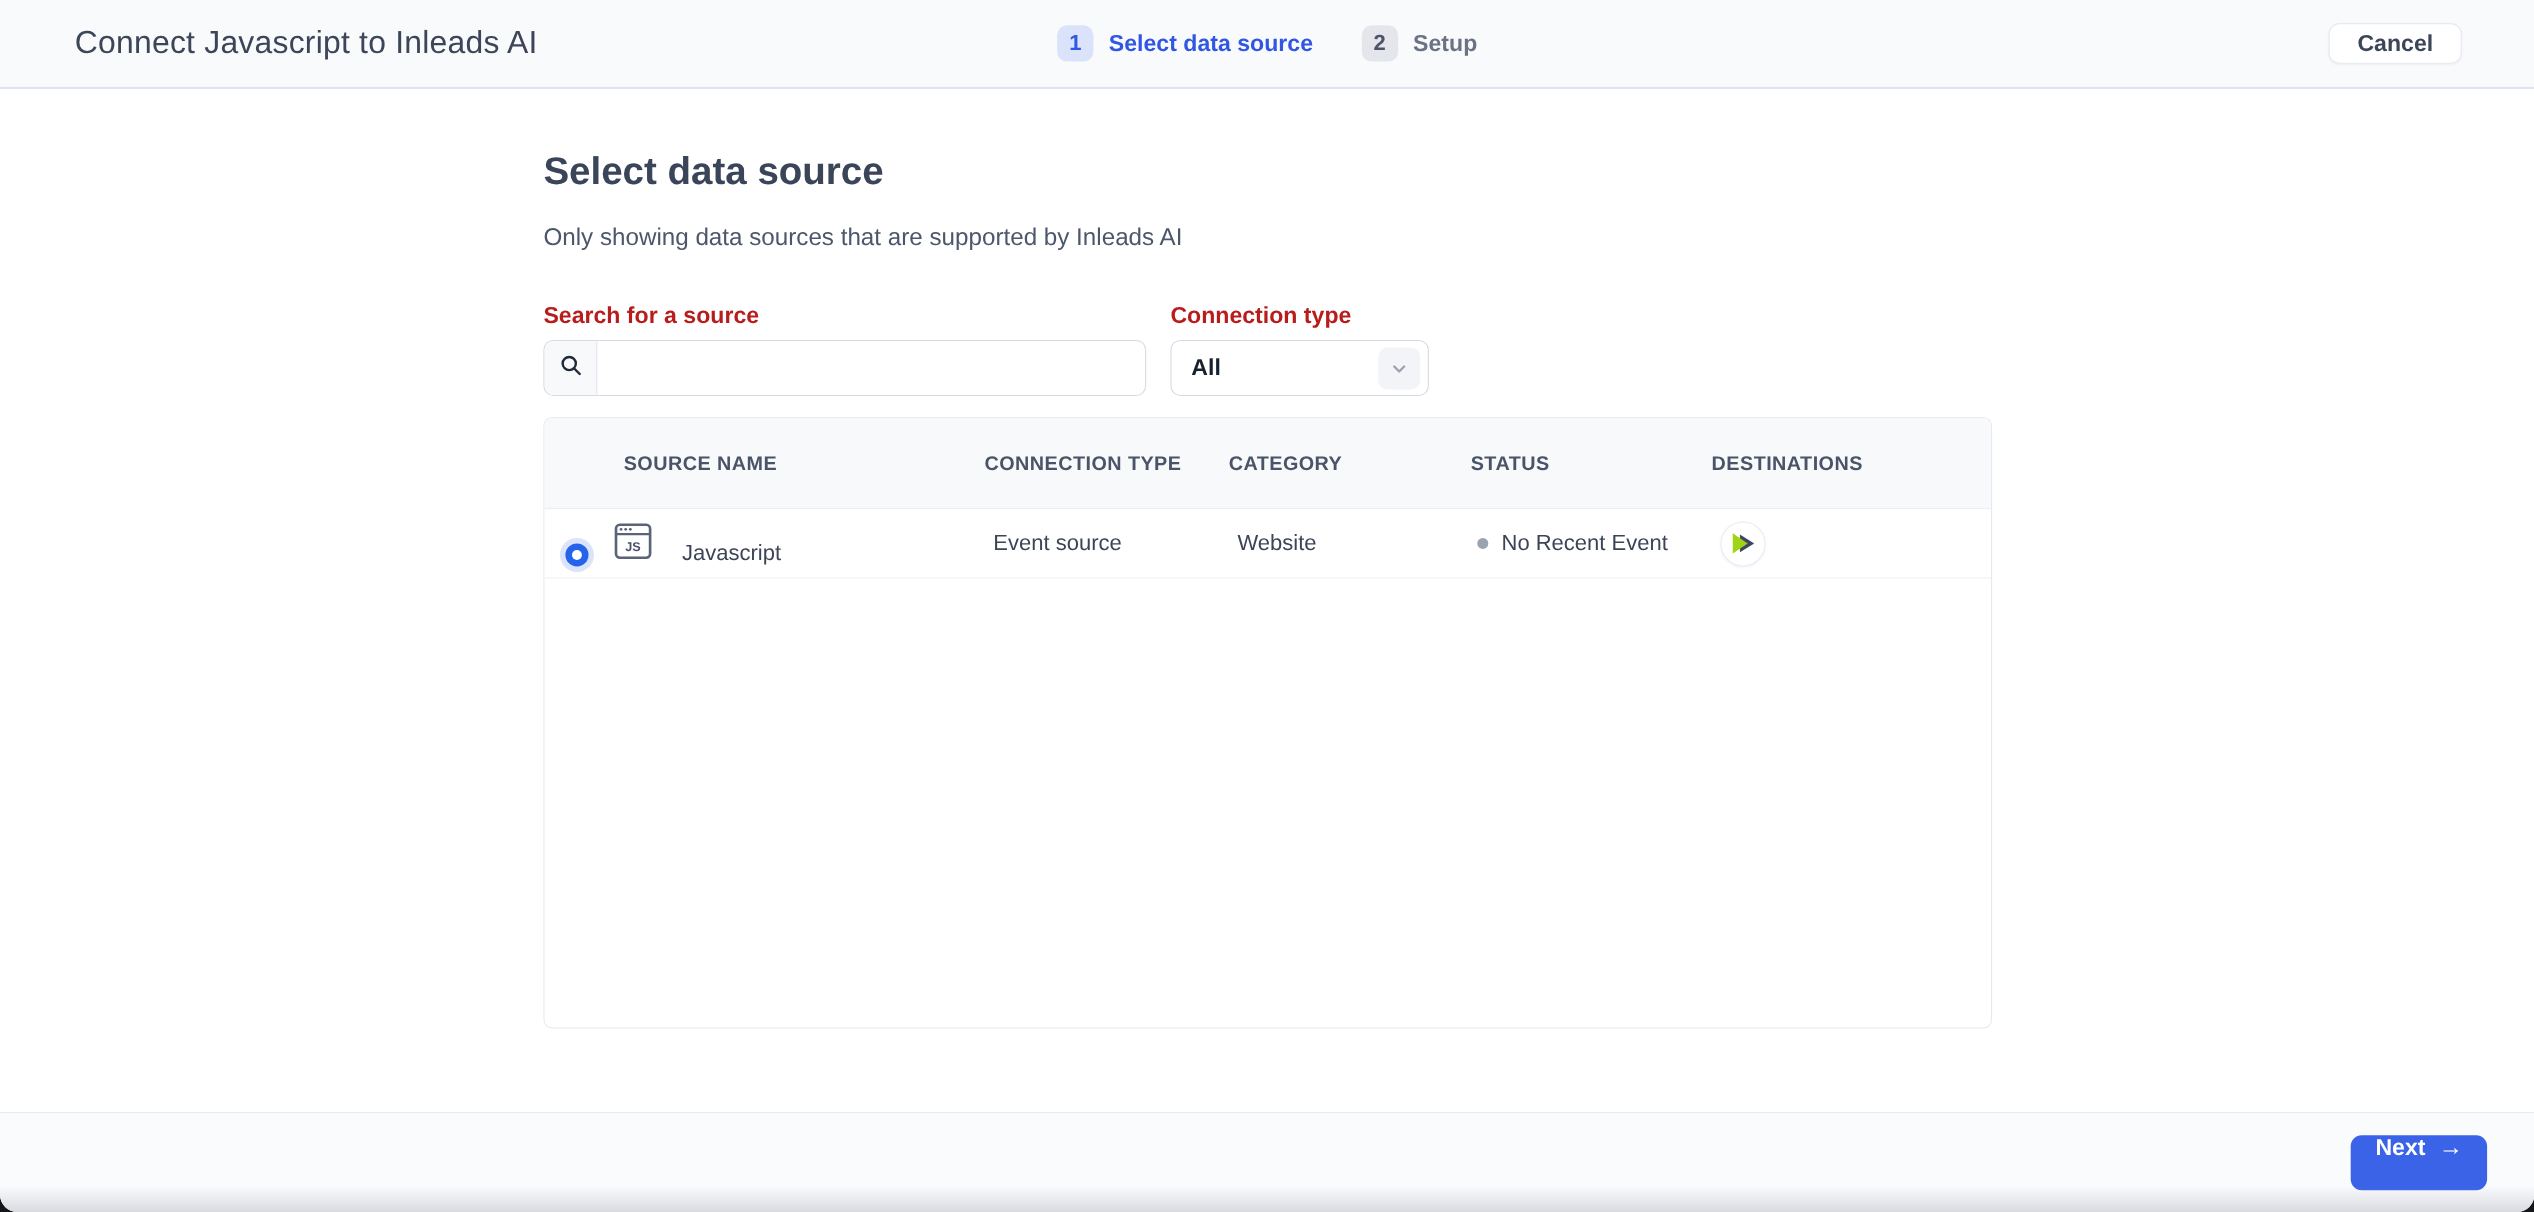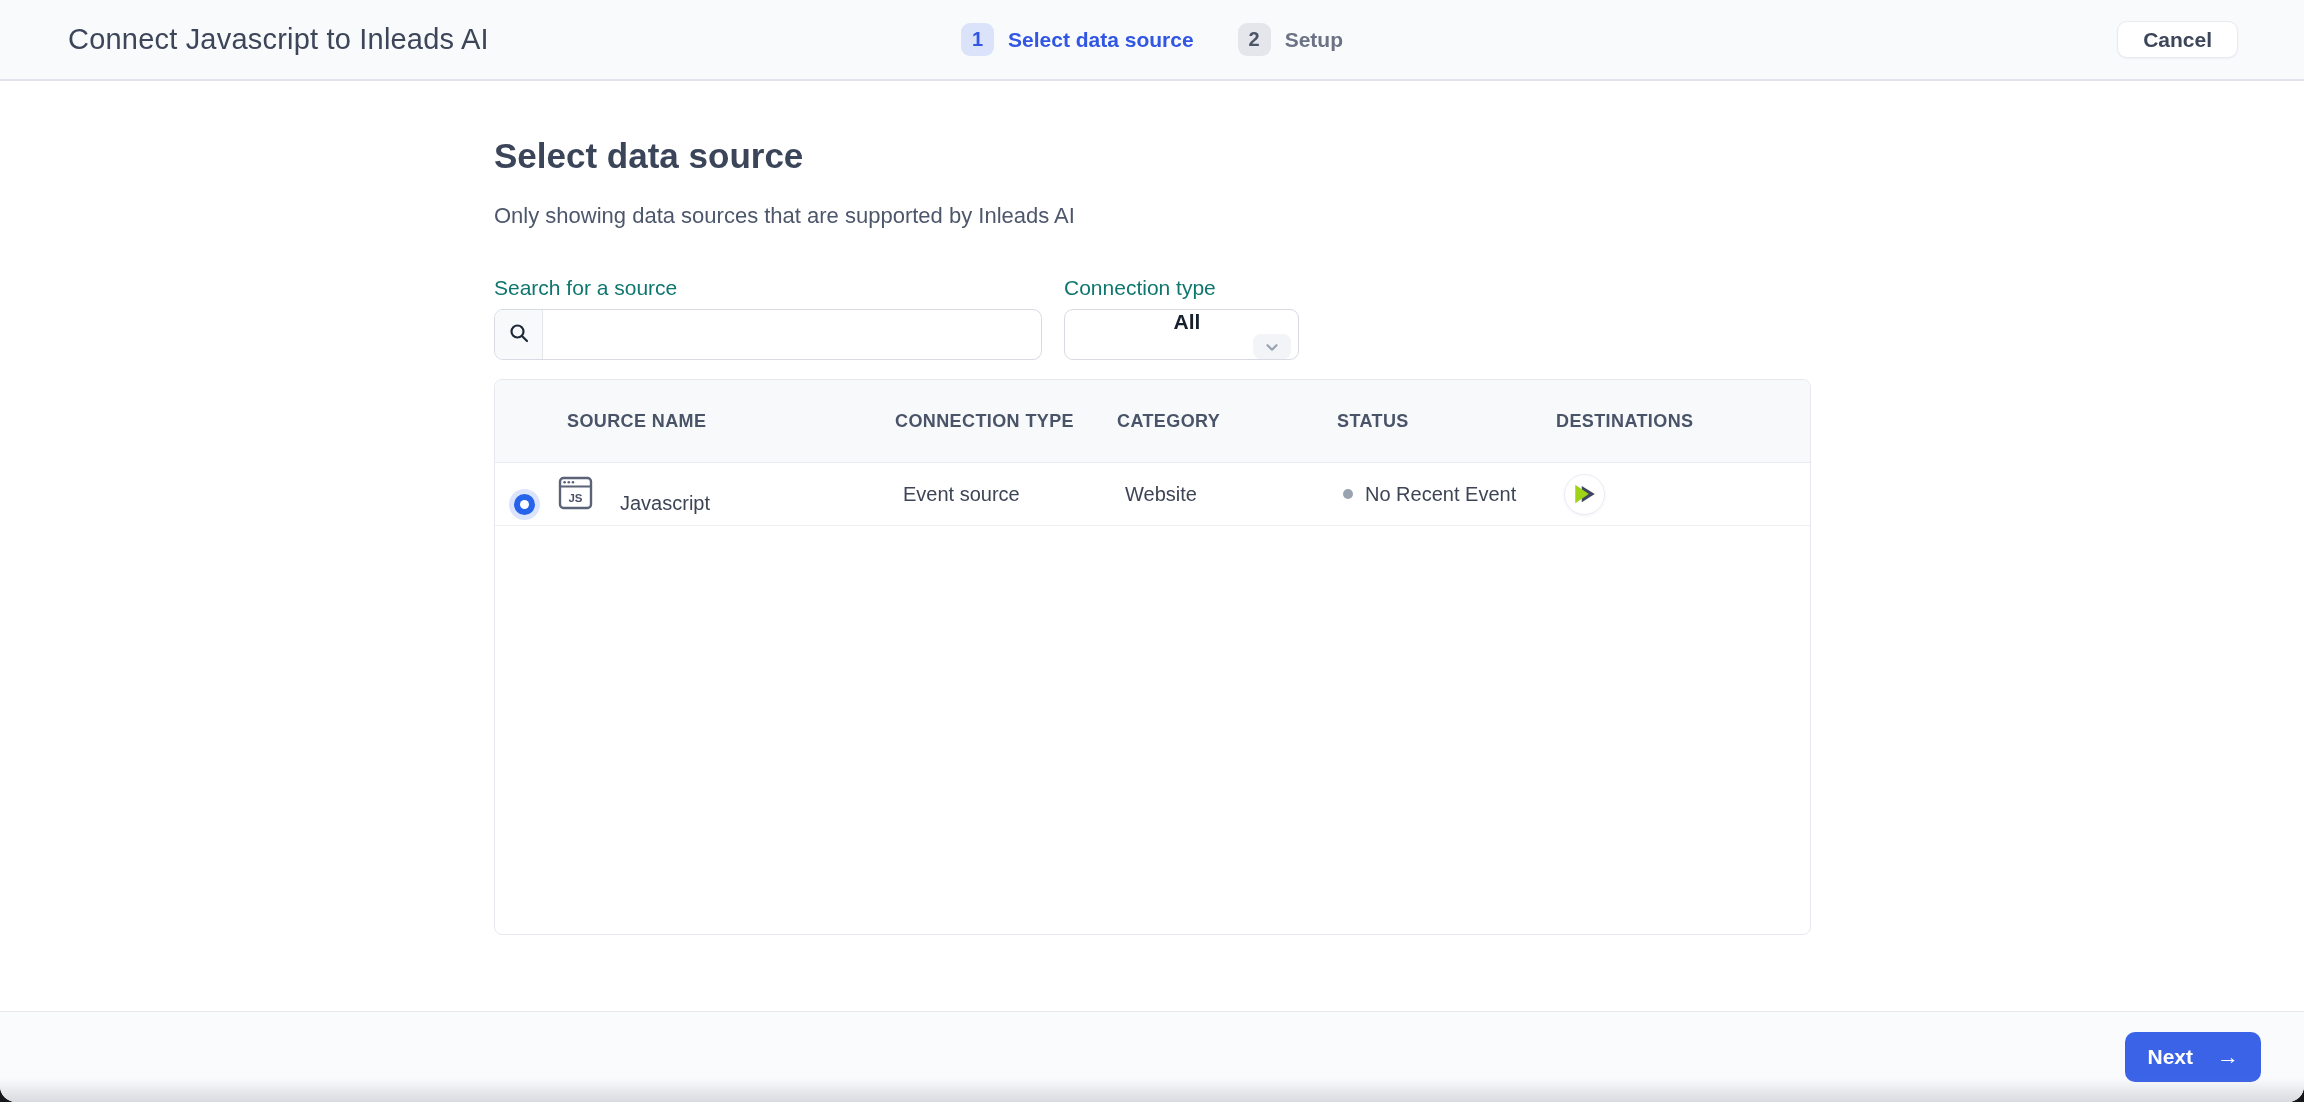--- a/index.html
+++ b/index.html
@@ -53,21 +53,21 @@
     font-family:inherit; cursor:pointer;
   }
 
   
   .main { flex:1 1 auto; background:#ffffff; padding:54px 0 0 494px; }
   .page-heading { font-size:35px; font-weight:700; color:#3b4559; line-height:1.2; }
   .page-subheading { margin-top:26px; font-size:22px; color:#4d576b; line-height:1.2; }
 
   .controls { margin-top:47px; display:flex; align-items:flex-end; }
   .control-group { display:flex; flex-direction:column; }
-  .control-label { font-size:21px; font-weight:400; color:#0f766e; margin-bottom:9px; }
+  .control-label { font-size:21px; font-weight:700; color:#b91c1c; margin-bottom:9px; }
   .search-box {
     width:548px; height:51px;
     border:1.5px solid #d8dbe3; border-radius:9px;
     background:#ffffff; display:flex; overflow:hidden;
   }
   .search-icon-seg {
     width:48px; flex:0 0 48px;
     background:#f8f9fb; border-right:1.5px solid #e4e6ec;
     display:flex; align-items:center; justify-content:center;
   }
@@ -75,21 +75,21 @@
     flex:1; border:0; outline:none; background:transparent;
     font-size:21px; color:#1f2937; padding:0 16px;
     font-family:inherit;
   }
   .select-group { margin-left:22px; }
   .select-box {
     width:235px; height:51px;
     border:1.5px solid #d8dbe3; border-radius:9px;
     background:#ffffff;
     display:flex; align-items:center;
-    padding:0 7px 0 18px; cursor:pointer;flex-direction:column;
+    padding:0 7px 0 18px; cursor:pointer;
   }
   .select-value { font-size:21px; font-weight:700; color:#17202e; }
   .select-chevron-box {
     margin-left:auto;
     width:38px; height:38px; border-radius:8px;
     background:#f3f4f7;
     display:flex; align-items:center; justify-content:center;
   }
 
   
@@ -145,21 +145,21 @@
     border-top:1.5px solid #e7e9ee;
     display:flex; align-items:center; justify-content:flex-end;
     padding-right:43px;
     position:relative;
   }
   .next-btn {
     height:50px; padding:0 22px;
     background:#3b63e8; border:0; border-radius:10px;
     color:#ffffff; font-size:21px; font-weight:600;
     font-family:inherit; cursor:pointer;
-    display:flex; align-items:center; gap:24px;
+    display:flex; align-items:flex-start; gap:12px;
   }
   .next-arrow { font-size:22px; line-height:1; }
   .bottom-shade {
     position:absolute; left:0; right:0; bottom:0; height:24px;
     background:linear-gradient(to bottom, rgba(150,153,165,0) 0%, rgba(140,143,155,0.30) 100%);
     pointer-events:none;
   }
 </style>
 </head>
 <body>

